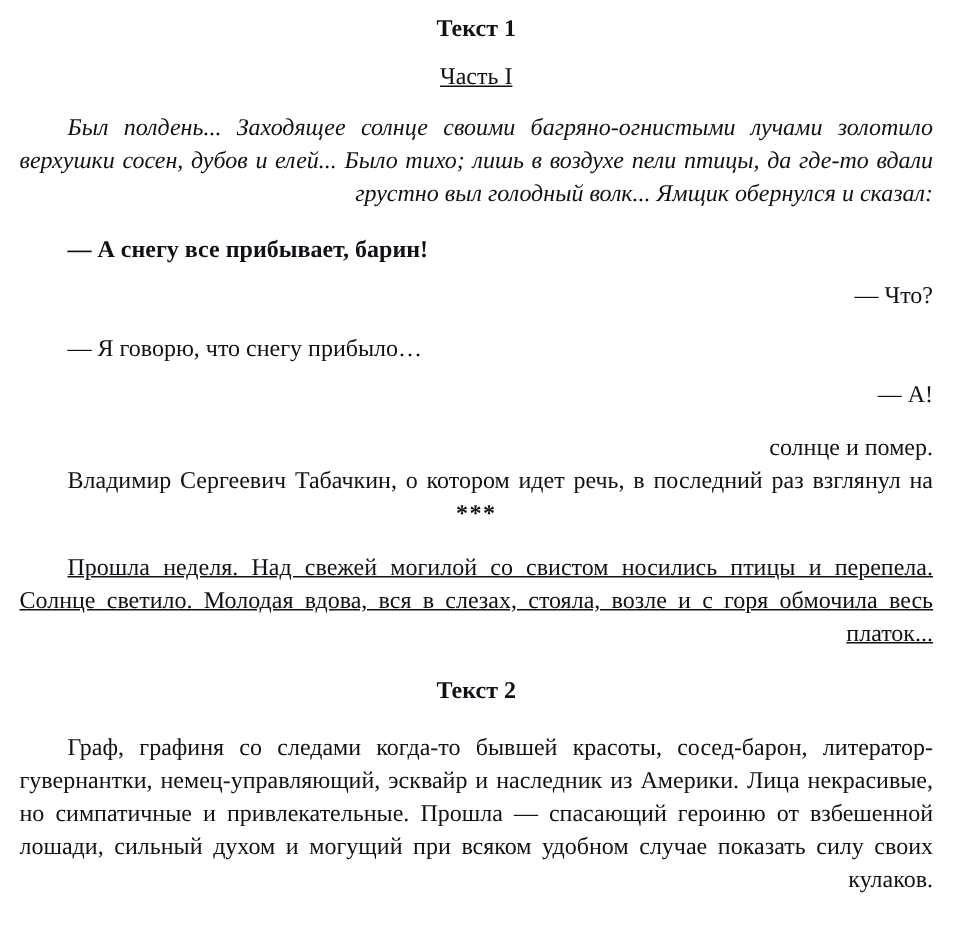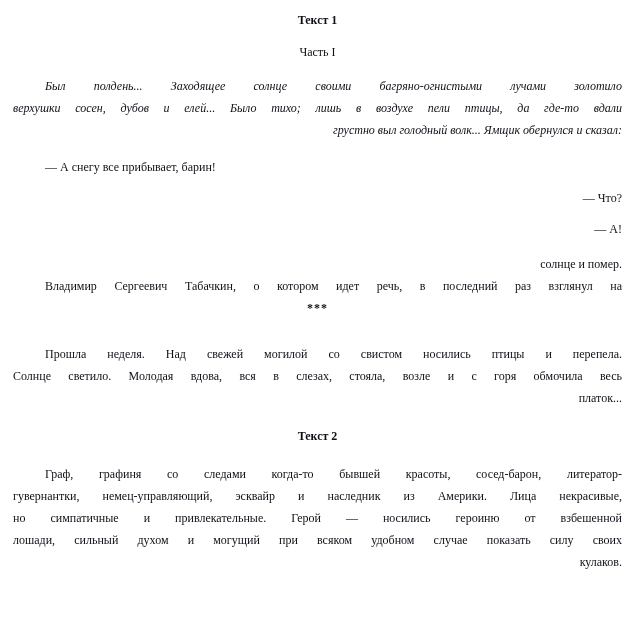--- a/index.html
+++ b/index.html
@@ -9,21 +9,21 @@
   }
   .page {
     position: relative;
     width: 636px;
     height: 626px;
     box-sizing: border-box;
     padding: 9px 14px 0 13px;
     background: #ffffff;
     color: #101018;
     font-family: "Liberation Serif", "DejaVu Serif", serif;
-    font-size: 12px;
+    font-size: 16px;
     overflow: hidden;
   }
   .line {
     line-height: 22px;
     white-space: normal;
   }
   .just {
     text-align: justify;
     -moz-text-align-last: justify;
     text-align-last: justify;
@@ -36,77 +36,79 @@
   }
   .heading {
     line-height: 22px;
     text-align: center;
     font-weight: bold;
   }
   .subheading {
     line-height: 22px;
     text-align: center;
     font-weight: normal;
+    text-decoration: underline;
   }
   .separator {
     line-height: 22px;
     text-align: center;
     font-weight: bold;
     letter-spacing: 1px;
   }
   .dialogue {
     line-height: 22px;
     text-align: left;
     text-indent: 32px;
   }
   
   .mt0  { margin-top: 0; }
   .mt9  { margin-top: 9px; text-align: right; }
   .mt10 { margin-top: 10px; }
   .mt12 { margin-top: 12px; font-style: italic; }
   .mt13 { margin-top: 13px; }
-  .mt14 { margin-top: 24px; }
-  .mt15 { margin-top: 15px; }
+  .mt14 { margin-top: 14px; text-decoration: underline; }
+  .mt15 { margin-top: 15px; font-weight: bold; }
   .mt16 { margin-top: 16px; }
 </style>
 </head>
 <body>
 
 <div class="page">
 
   <div class="heading mt0">Текст 1</div>
 
   <div class="subheading mt10">Часть I</div>
 
   <div class="paragraph mt12">
     <div class="line just firstline">Был полдень... Заходящее солнце своими багряно-огнистыми лучами золотило</div>
     <div class="line just">верхушки сосен, дубов и елей... Было тихо; лишь в воздухе пели птицы, да где-то вдали</div>
     <div class="line left">грустно выл голодный волк... Ямщик обернулся и сказал:</div>
   </div>
 
   <div class="dialogue mt15">— А снегу все прибывает, барин!</div>
   <div class="dialogue mt9">— Что?</div>
+  <div class="dialogue mt13">— Я говорю, что снегу прибыло…</div>
   <div class="dialogue mt9">— А!</div>
 
   <div class="paragraph mt13">
     <div class="line left">солнце и помер.</div>
     <div class="line just firstline">Владимир Сергеевич Табачкин, о котором идет речь, в последний раз взглянул на</div>
   </div>
 
   <div class="separator mt0">***</div>
 
   <div class="paragraph mt14">
     <div class="line just firstline">Прошла неделя. Над свежей могилой со свистом носились птицы и перепела.</div>
     <div class="line just">Солнце светило. Молодая вдова, вся в слезах, стояла, возле и с горя обмочила весь</div>
     <div class="line left">платок...</div>
   </div>
 
   <div class="heading mt16">Текст 2</div>
 
   <div class="paragraph mt16">
     <div class="line just firstline">Граф, графиня со следами когда-то бывшей красоты, сосед-барон, литератор-</div>
     <div class="line just">гувернантки, немец-управляющий, эсквайр и наследник из Америки. Лица некрасивые,</div>
-    <div class="line just">но симпатичные и привлекательные. Герой — носились героиню от взбешенной</div>
+    <div class="line just">но симпатичные и привлекательные. Прошла — спасающий героиню от взбешенной</div>
     <div class="line just">лошади, сильный духом и могущий при всяком удобном случае показать силу своих</div>
     <div class="line left">кулаков.</div>
   </div>
 
 </div>
 
 </body></html>

